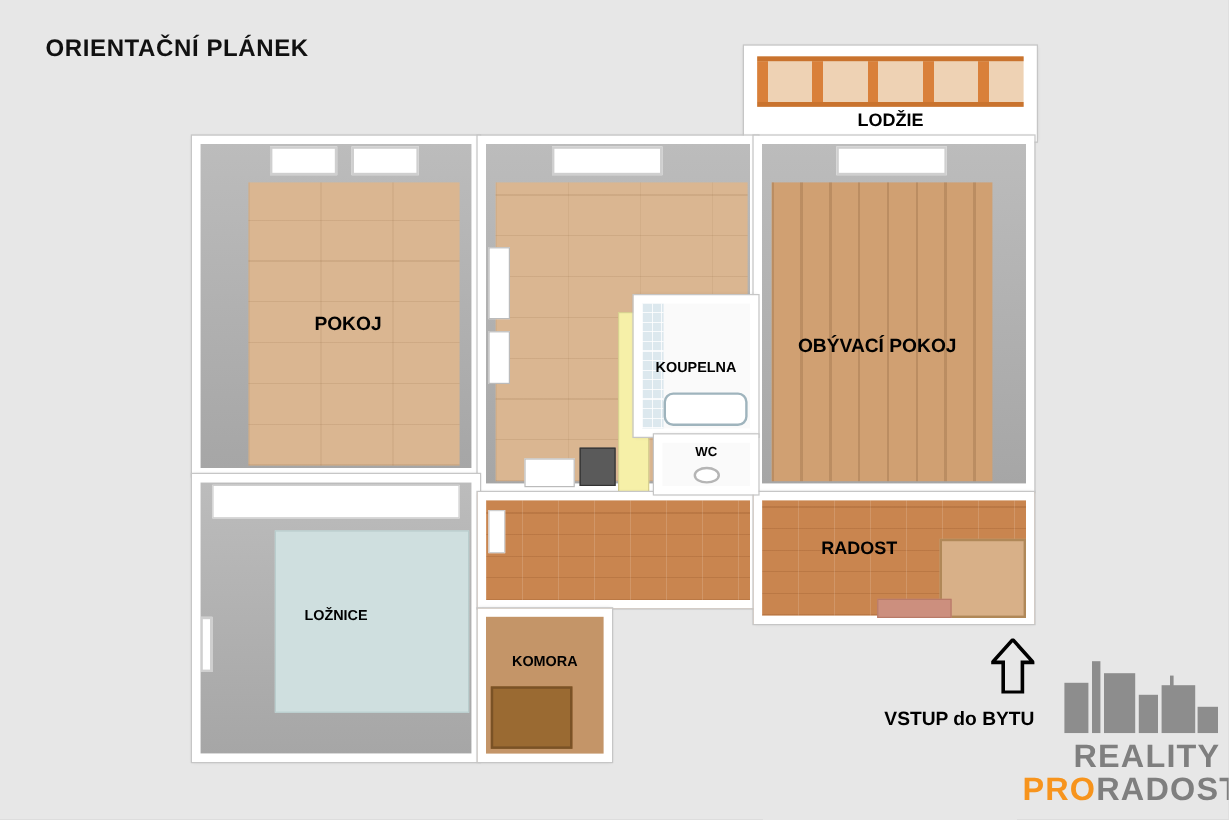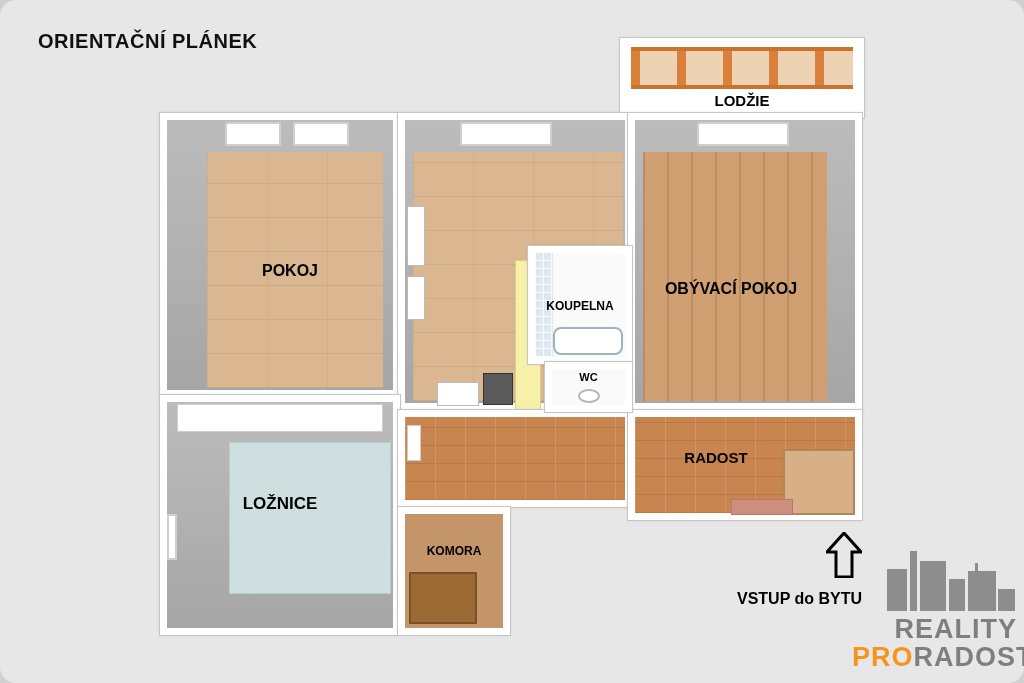--- a/index.html
+++ b/index.html
@@ -1,17 +1,17 @@
 <!DOCTYPE html>
 <html><head>
 <meta charset="utf-8">
 <style>
   html,body{margin:0;padding:0;}
   body{font-family:"Liberation Sans",sans-serif;background:#d0d0d0;}
-  .canvas{position:relative;width:1024px;height:683px;background:#e7e7e7;overflow:hidden;border-radius:16px;}
+  .canvas{position:relative;width:1024px;height:683px;background:#e7e7e7;overflow:hidden;}
 
   .page-title{position:absolute;left:38px;top:30px;font-size:20px;font-weight:bold;color:#111;letter-spacing:.5px;}
 
   
   .room{position:absolute;box-sizing:border-box;border:7px solid #fff;outline:1px solid #c6c6c6;box-shadow:0 0 3px rgba(0,0,0,.15);}
   .room-label{position:absolute;left:0;right:0;text-align:center;font-weight:bold;color:#000;}
 
   
   .wall-gray{background:linear-gradient(180deg,#bcbcbc,#a6a6a6);}
   .floor-wood{background-color:#dab691;
@@ -89,21 +89,21 @@
 
   <div class="room" style="left:545px;top:362px;width:87px;height:50px;background:#fafafa;z-index:3;">
     <div class="room-label" style="top:2px;font-size:11px;">WC</div>
     <div class="abs" style="left:26px;bottom:2px;width:22px;height:14px;background:#fff;border:2px solid #b5b5b5;border-radius:50%;box-sizing:border-box;"></div>
   </div>
 
   <div class="room wall-gray" style="left:160px;top:395px;width:240px;height:240px;">
     <div class="abs" style="left:10px;top:2px;right:10px;height:28px;background:#fff;border:1px solid #cfcfcf;box-sizing:border-box;"></div>
     <div class="abs" style="left:62px;top:40px;width:162px;height:152px;background:#cfdfdf;border:1px solid #b9cdcd;box-sizing:border-box;"></div>
     <div class="window" style="left:0;top:112px;width:10px;height:46px;"></div>
-    <div class="room-label" style="top:92px;font-size:17px;">LOŽNICE</div>
+    <div class="room-label" style="top:104px;font-size:12px;">LOŽNICE</div>
   </div>
 
   <div class="room floor-hall" style="left:398px;top:410px;width:234px;height:97px;">
     <div class="abs" style="left:2px;top:8px;width:12px;height:34px;background:#fff;border:1px solid #cfcfcf;"></div>
   </div>
 
   <div class="room floor-hall" style="left:628px;top:410px;width:234px;height:110px;">
     <div class="abs" style="left:148px;top:32px;width:72px;height:66px;background:#d8b088;border:2px solid #b08858;box-sizing:border-box;"></div>
     <div class="abs" style="left:96px;top:82px;width:62px;height:16px;background:#cc8f7e;border:1px solid #b87a68;box-sizing:border-box;"></div>
     <div class="room-label" style="top:32px;left:-58px;font-size:15px;">RADOST</div>

